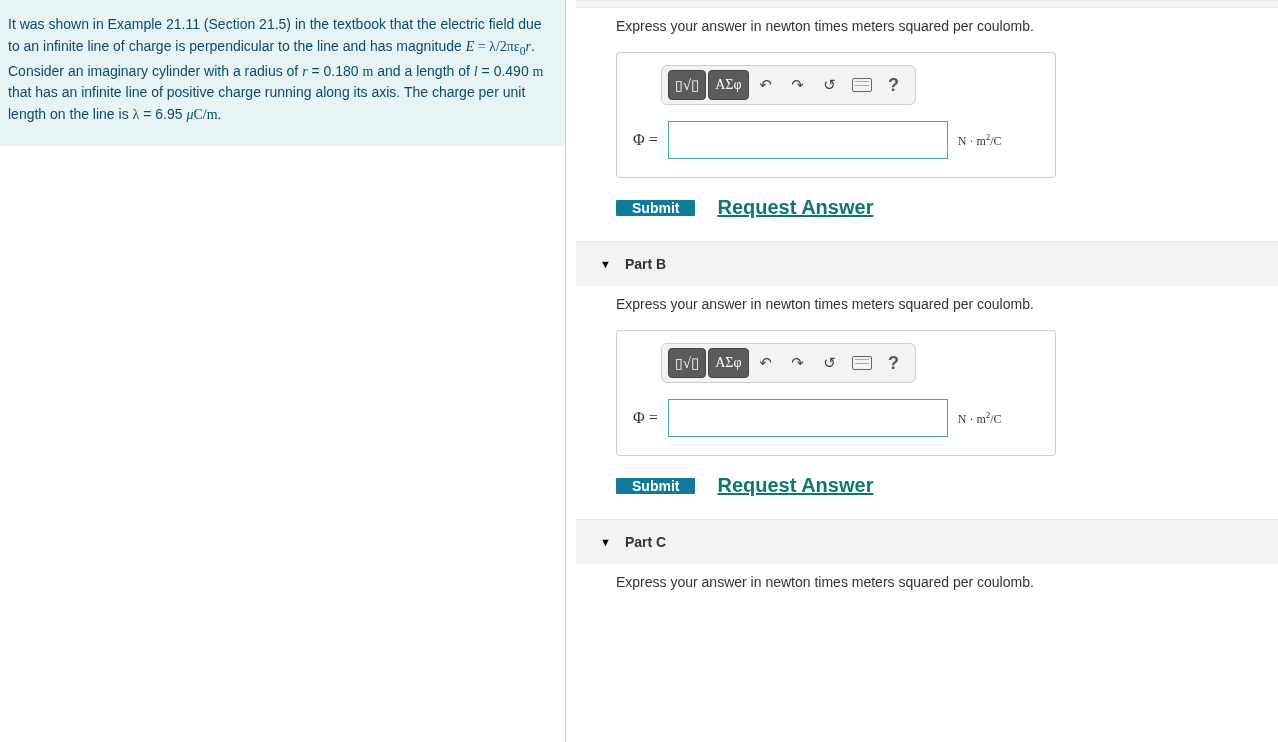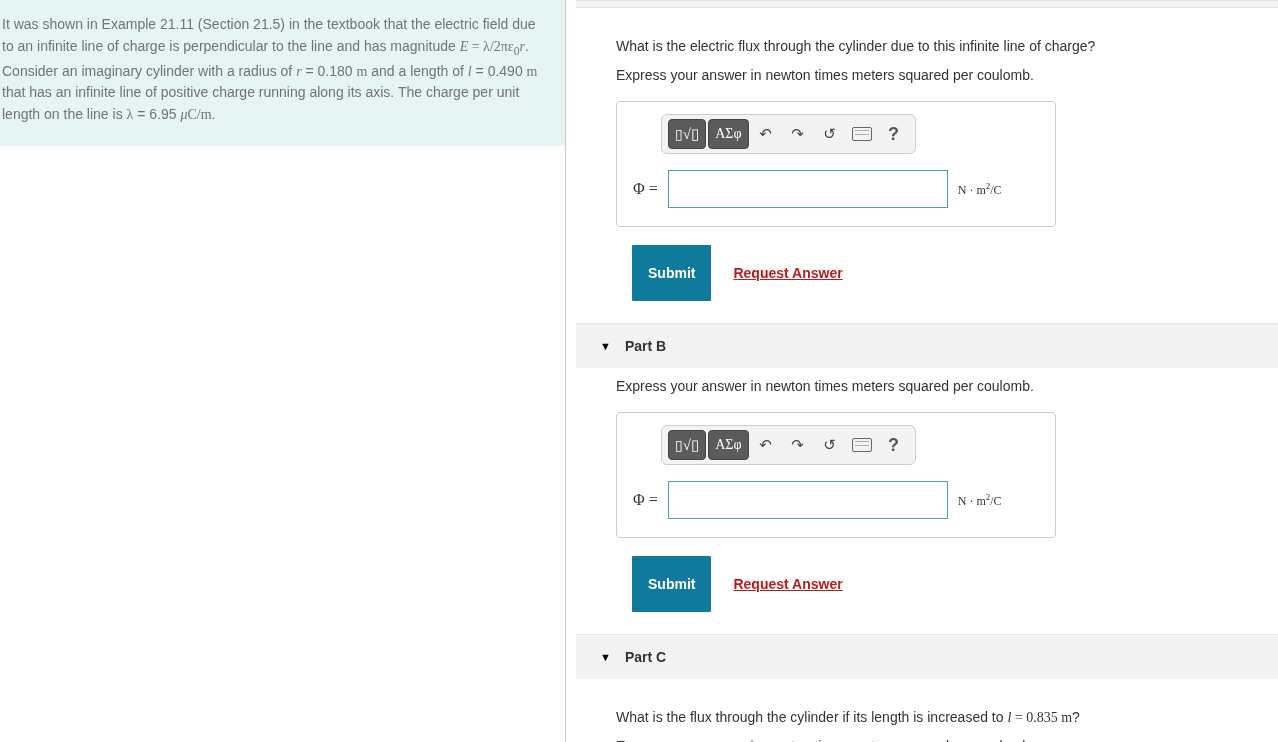--- a/index.html
+++ b/index.html
@@ -15,24 +15,24 @@
     width: 1278px;
     min-height: 742px;
   }
   .left-panel {
     width: 565px;
     flex-shrink: 0;
     padding: 0;
   }
   .problem-box {
     background: #e6f4f3;
-    padding: 14px 16px 20px 2px;
+    padding: 14px 16px 20px 8px;
     line-height: 1.55;
     font-size: 14px;
-    color: #737373;
+    color: #0c4a6e;
     font-family: "Helvetica Neue", Arial, sans-serif;
   }
   .right-panel {
     flex: 1;
     border-left: 1px solid #ccc;
     padding-left: 10px;
   }
   .part-body {
     padding: 10px 28px 22px 40px;
   }
@@ -117,32 +117,31 @@
   .action-row {
     margin-top: 18px;
     display: flex;
     align-items: center;
     gap: 22px;
   }
   .submit-btn {
     background: #0f7a9c;
     color: #fff;
     border: none;
-    padding: 20px 16px;
+    padding: 0 16px;
     font-size: 14px;
     font-weight: bold;
     cursor: pointer;
     border-radius: 1px;
-    margin-left: 16px;
   }
   .request-link {
-    color: #b91c1c;
+    color: #0f766e;
     text-decoration: underline;
     font-weight: bold;
-    font-size: 14px;
+    font-size: 20px;
     cursor: pointer;
   }
   .part-header {
     background: #f3f3f3;
     padding: 14px 20px 14px 24px;
     display: flex;
     align-items: center;
     gap: 14px;
     font-weight: bold;
     font-size: 14px;
@@ -185,21 +184,20 @@
 <div class="container">
   <div class="left-panel">
     <div class="problem-box">It was shown in Example 21.11 (Section 21.5) in the textbook that the electric field due to an infinite line of charge is perpendicular to the line and has magnitude <span class="math"><i>E</i> = λ/2πε<sub>0</sub><i>r</i></span>. Consider an imaginary cylinder with a radius of <span class="math"><i>r</i></span> = 0.180 <span class="math">m</span> and a length of <span class="math"><i>l</i></span> = 0.490 <span class="math">m</span> that has an infinite line of positive charge running along its axis. The charge per unit length on the line is <span class="math">λ</span> = 6.95 <span class="math"><i>μ</i>C/m</span>.</div>
   </div>
 
   <div class="right-panel">
 
     <div class="initial-header-strip"></div>
 
     <div class="part-body">
-      <div class="question-text">What is the electric flux through the cylinder due to this infinite line of charge?</div>
       <div class="instruction">Express your answer in newton times meters squared per coulomb.</div>
 
       <div class="answer-box">
         <div class="toolbar">
           <span class="tool-btn dark">
               <span>▯</span>
               <span class="radical">√▯</span>
             </span>
           <span class="tool-btn dark symbols">ΑΣφ</span>
           <span class="tool-btn">
@@ -268,19 +266,18 @@
         <button class="submit-btn">Submit</button>
         <span class="request-link">Request Answer</span>
       </div>
     </div>
 
     <div class="part-header">
       <span class="caret">▼</span>
       <span>Part C</span>
     </div>
     <div class="part-body">
-      <div class="question-text">What is the flux through the cylinder if its length is increased to <span class="math"><i>l</i> = 0.835 m</span>?</div>
       <div class="instruction">Express your answer in newton times meters squared per coulomb.</div>
 
     </div>
 
   </div>
 </div>
 
 </body></html>

